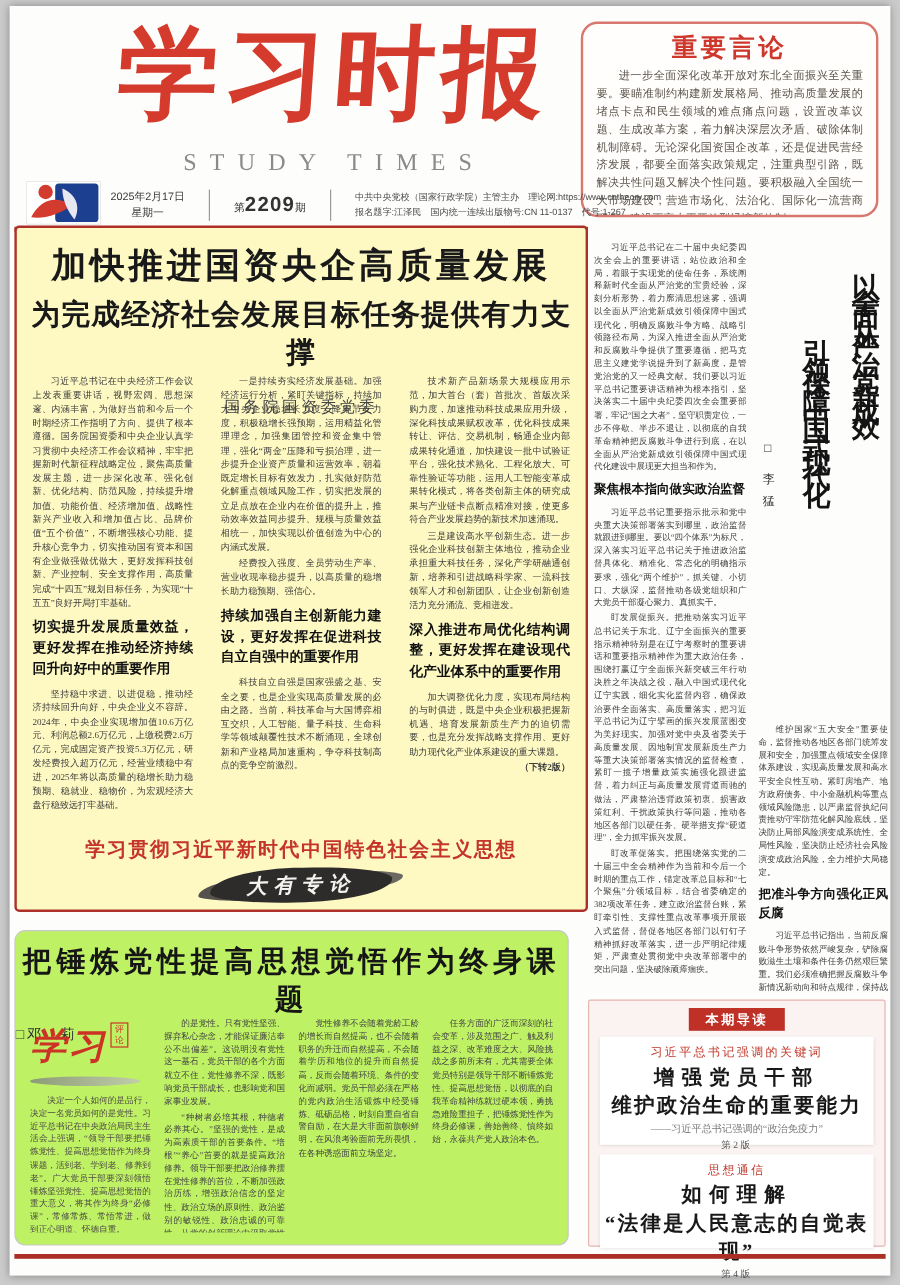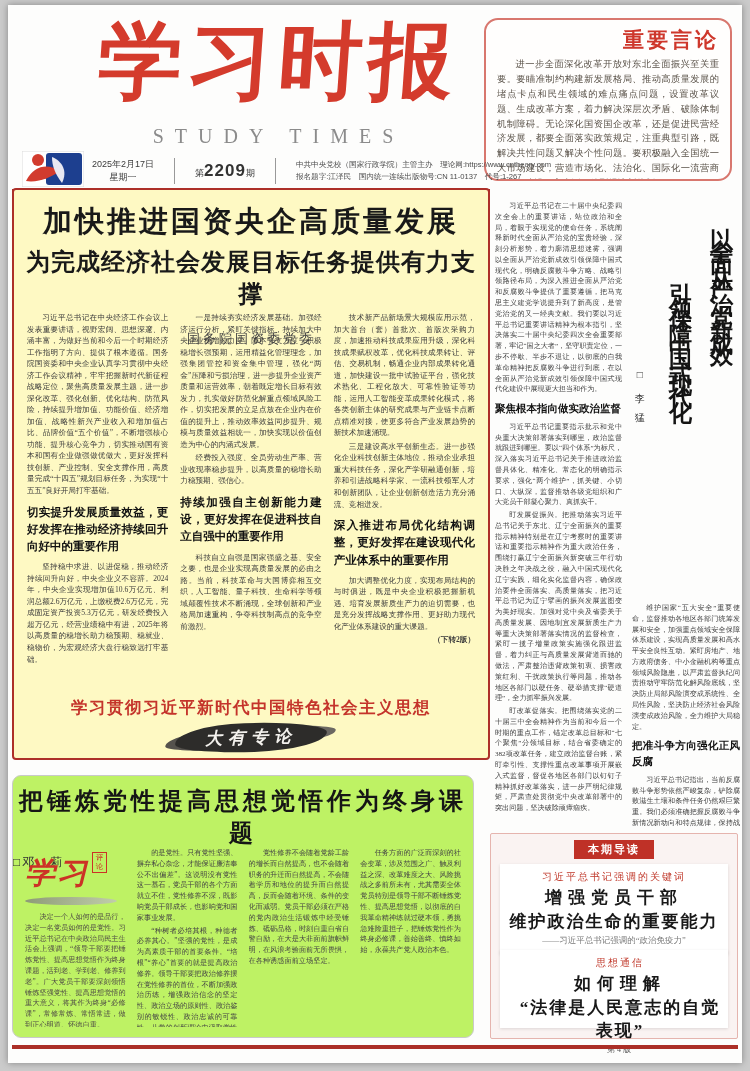--- a/index.html
+++ b/index.html
@@ -24,21 +24,21 @@
     left:88px;top:120px;width:365px;text-align:center;
     font-family:"Liberation Serif", serif;font-size:20px;color:#8b8b8b;
     letter-spacing:11px;
   }
   .remarks{
     left:476px;top:13px;width:248px;height:163px;
     border:2px solid #d8776e;border-radius:14px;background:#fffefd;
     padding:6px 11px;box-sizing:border-box;overflow:hidden;
   }
   .remarks .tt{
-    text-align:right;font-size:21px;font-weight:bold;color:#ce372b;
+    text-align:center;font-size:21px;font-weight:bold;color:#ce372b;
     letter-spacing:3px;margin-bottom:3px;
   }
   .remarks .bd{
     font-family:"Liberation Serif", serif;font-size:9.3px;line-height:1.6;
     color:#5a5249;text-align:justify;text-indent:2em;
   }
 
   
   .logo{left:14px;top:146px;width:62px;height:36px;}
   .datebar{
@@ -65,21 +65,21 @@
   .lead .h2{
     margin-top:4px;text-align:center;font-weight:bold;color:#191919;
     font-size:24px;letter-spacing:1px;font-family:"Liberation Serif", serif;
   }
   .lead .by{
     margin-top:20px;text-align:center;font-size:13px;color:#444;
     font-family:"Liberation Serif", serif;letter-spacing:3px;
   }
   .lead-cols{
     position:absolute;left:13px;right:13px;top:122px;height:368px;
-    display:flex;gap:12px;overflow:hidden;
+    display:flex;gap:23px;overflow:hidden;
   }
   .lead-cols .col{
     flex:1;font-family:"Liberation Serif", serif;font-size:7.6px;
     line-height:1.52;text-align:justify;color:#3b3b3b;overflow:hidden;
   }
   .col p{margin:0 0 2px;text-indent:2em;}
   .col .sub{
     font-family:"Liberation Sans", sans-serif;font-weight:bold;
     font-size:11.5px;line-height:1.5;color:#111;margin:7px 0 6px;text-indent:0;
   }
@@ -174,21 +174,21 @@
   .guide-label{
     position:absolute;left:50%;top:6px;transform:translateX(-50%);
     background:#bf3127;color:#fff;font-size:11px;font-weight:bold;
     letter-spacing:2px;padding:2px 14px;
   }
   .gcard{
     position:absolute;left:9px;right:9px;background:#fff;
     box-shadow:0 1px 3px rgba(0,0,0,.12);text-align:center;padding:6px 4px;
   }
   .gcard.c1{top:30px;height:78px;}
-  .gcard.c2{top:116px;height:66px;padding-left:16px;}
+  .gcard.c2{top:128px;height:66px;}
   .gtag{font-family:"Liberation Serif", serif;color:#c0392b;font-size:10px;letter-spacing:2px;}
   .gt1{font-size:17px;font-weight:bold;color:#181818;letter-spacing:6px;margin-top:2px;font-family:"Liberation Serif", serif;}
   .gt2{font-size:17px;font-weight:bold;color:#181818;letter-spacing:2px;margin-top:1px;font-family:"Liberation Serif", serif;}
   .gsub{font-family:"Liberation Serif", serif;color:#7a7a7a;font-size:8.5px;margin-top:2px;}
   .gpage{font-family:"Liberation Serif", serif;color:#555;font-size:8px;margin-top:2px;letter-spacing:2px;}
 </style>
 </head>
 <body>
 
 <div class="page">

